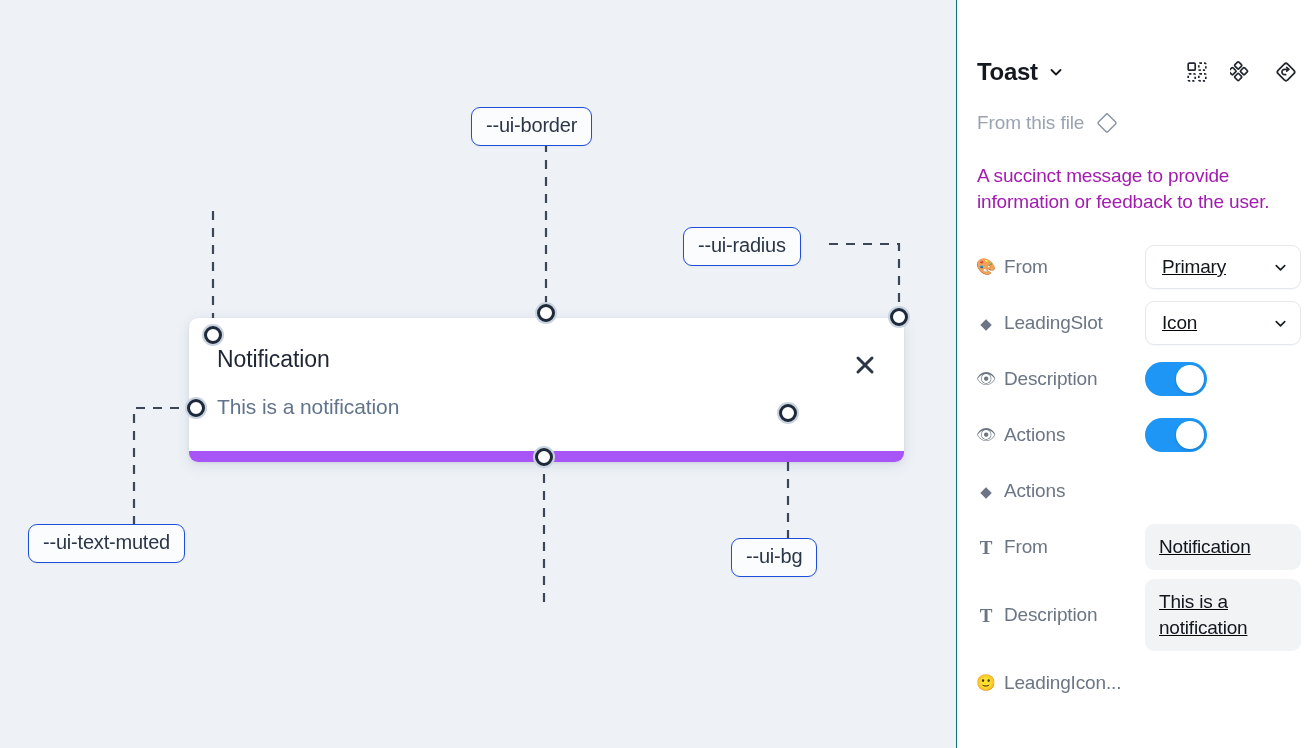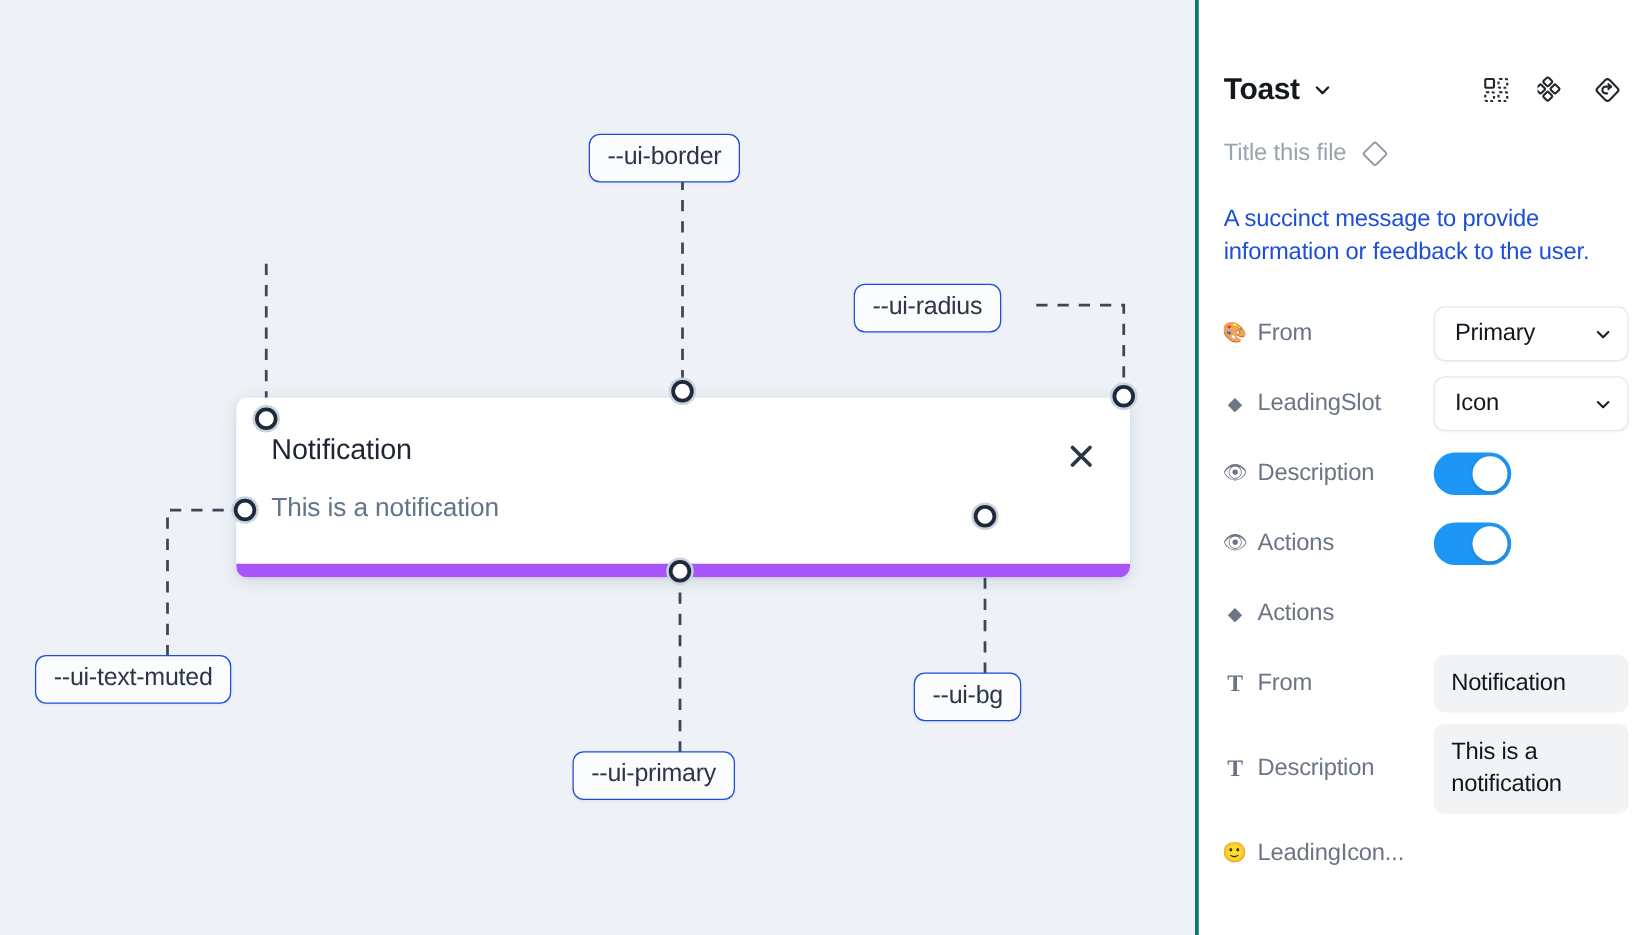--- a/index.html
+++ b/index.html
@@ -116,21 +116,21 @@
     box-shadow: 0 0 0 2px #c9d3df;
     transform: translate(-50%, -50%);
   }
 
   
   #panel {
     position: relative;
     width: 356px;
     height: 748px;
     background: #ffffff;
-    border-left: 3px solid #0f766e;
+    border-left: 1px solid #0f766e;
   }
 
   #panel-header {
     position: absolute;
     left: 20px;
     right: 14px;
     top: 52px;
     height: 40px;
     display: flex;
     align-items: center;
@@ -172,21 +172,21 @@
     letter-spacing: -0.1px;
   }
 
   #panel-desc {
     position: absolute;
     left: 20px;
     right: 8px;
     top: 163px;
     font-size: 19px;
     line-height: 26px;
-    color: #1d4ed8;
+    color: #a21caf;
     letter-spacing: -0.15px;
   }
 
   #prop-list {
     position: absolute;
     left: 20px;
     right: 16px;
     top: 243px;
   }
 
@@ -220,21 +220,21 @@
     flex-shrink: 0;
   }
   .prop-icon.serif-t {
     font-family: "Liberation Serif", serif;
     font-weight: 700;
     font-size: 19px;
     color: #6b7584;
   }
   .prop-icon.diamond { color: #6b7584; font-size: 15px; }
 
-  .prop-control { flex: 1; display: flex; justify-content: flex-end; }
+  .prop-control { flex: 1; display: flex; justify-content: flex-end; text-decoration: underline; }
 
   .select-box {
     width: 156px;
     min-height: 44px;
     background: #ffffff;
     border: 1px solid #e4e8ee;
     border-radius: 9px;
     display: flex;
     align-items: center;
     padding: 0 12px 0 16px;
@@ -320,21 +320,20 @@
       <div id="toast-progress"></div>
     </div>
 
     <div class="callout" style="left:471px; top:107px;">--ui-border</div>
 
 
     <div class="callout" style="left:683px; top:227px;">--ui-radius</div>
 
     <div class="callout" style="left:28px; top:524px;">--ui-text-muted</div>
 
-    <div class="callout" style="left:458px; top:601px;">--ui-primary</div>
 
     <div class="callout" style="left:731px; top:538px;">--ui-bg</div>
 
     <div class="anchor" style="left:546px; top:313px;"></div>
     <div class="anchor" style="left:213px; top:335px;"></div>
     <div class="anchor" style="left:899px; top:317px;"></div>
     <div class="anchor" style="left:196px; top:408px;"></div>
     <div class="anchor" style="left:544px; top:457px;"></div>
     <div class="anchor" style="left:788px; top:413px;"></div>
   </div>
@@ -373,21 +372,21 @@
           <svg width="24" height="24" viewBox="0 0 24 24" fill="none" stroke="#22272f" stroke-width="1.7" stroke-linecap="round" stroke-linejoin="round">
             <rect x="5.2" y="5.2" width="13.6" height="13.6" rx="2.4" transform="rotate(45 12 12)"></rect>
             <path d="M14.6 9.3 H10.6 a2.7 2.7 0 0 0 -2.7 2.7 a2.7 2.7 0 0 0 2.7 2.7 h1.1"></path>
             <path d="M12.7 7.4 L14.8 9.3 L12.7 11.2"></path>
           </svg>
         </span>
       </span>
     </div>
 
     <div id="from-file-row">
-      <span id="from-file-label">Title this file</span>
+      <span id="from-file-label">From this file</span>
       <span style="display:flex;">
         <svg width="22" height="22" viewBox="0 0 22 22" fill="none" stroke="#8b95a3" stroke-width="1.5">
           <rect x="4.2" y="4.2" width="13.6" height="13.6" rx="1.5" transform="rotate(45 11 11)"></rect>
         </svg>
       </span>
     </div>
 
     <div id="panel-desc">A succinct message to provide information or feedback to the user.</div>
 
     <div id="prop-list">

